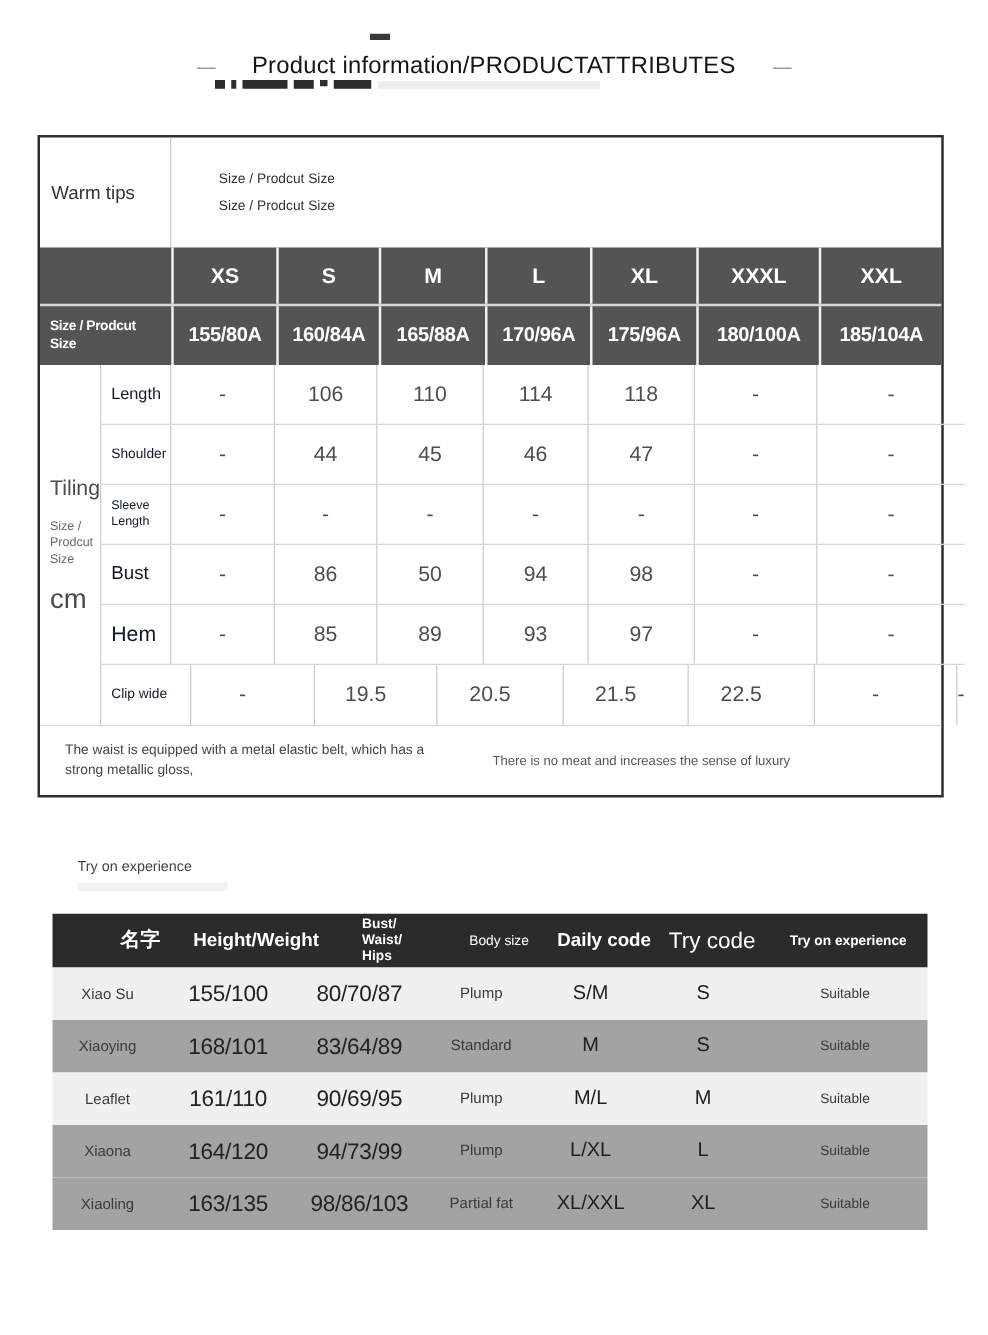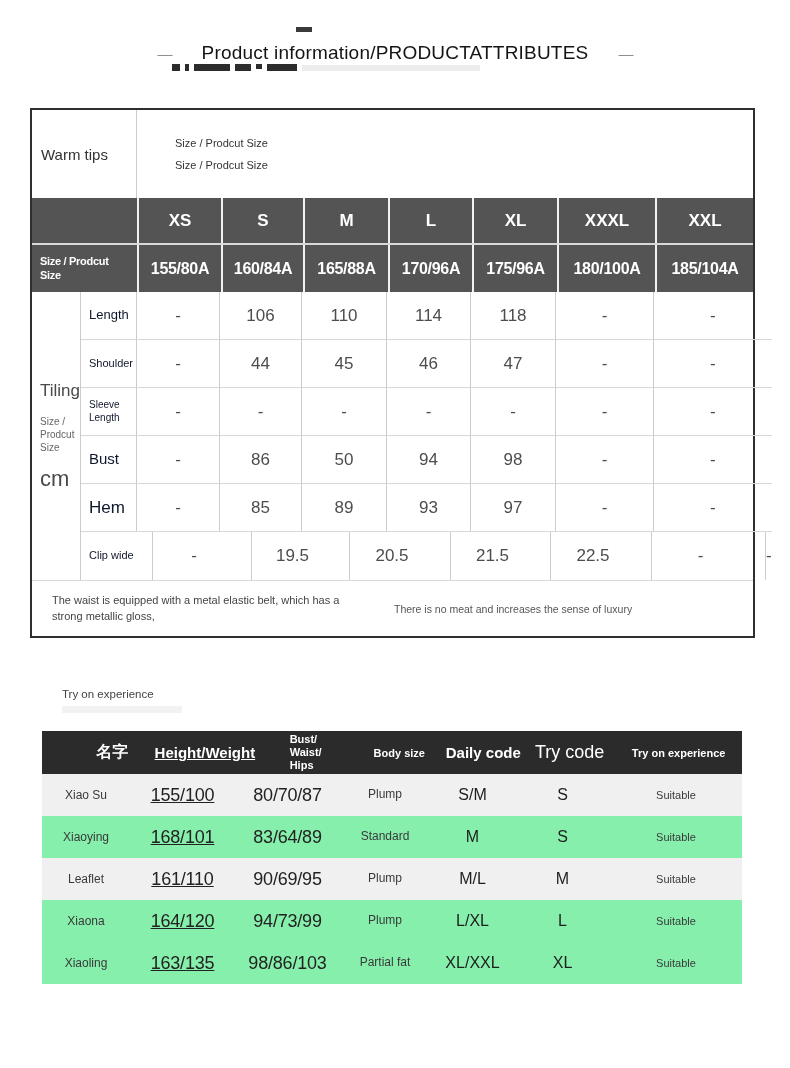--- a/index.html
+++ b/index.html
@@ -65,30 +65,30 @@
   .fashion-note1 { width:300px; margin-left:20px; font-size:11px; color:#444; line-height:1.4; }
   .fashion-note2 { flex:1; margin-left:42px; padding-right:18px; font-size:10.5px; color:#555; }
 
   
   .tryon-label { margin:50px 0 0 62px; font-size:11.5px; color:#444; }
   .tryon-frag { margin:6px 0 0 62px; width:120px; height:7px; background:#f2f2f2; }
 
   .tryon-table { margin:18px 0 0 42px; width:700px; }
   .t2-header { display:flex; align-items:center; height:43px; background:#2b2b2b; color:#fff; }
   .t2c { display:flex; align-items:center; justify-content:center; text-align:center; }
-  .c1{width:88px;} .c2{width:105px;text-decoration:underline;} .c3{width:105px;} .c4{width:90px;}
+  .c1{width:88px;} .c2{width:105px;} .c3{width:105px;} .c4{width:90px;}
   .c5{width:85px;} .c6{width:95px;} .c7{width:132px;}
   .t2-header .c1 { font-size:16px; font-weight:bold;margin-left:28px; }
   .t2-header .c2 { font-size:15px; font-weight:bold; }
   .t2-header .c3 { font-size:11px; font-weight:bold; white-space:pre-line; line-height:1.2; text-align:left; }
-  .t2-header .c4 { font-size:11px; font-weight:bold;text-align:center; }
+  .t2-header .c4 { font-size:11px; font-weight:normal;text-align:center; }
   .t2-header .c5 { font-size:15px; font-weight:bold; }
   .t2-header .c6 { font-size:18px; }
   .t2-header .c7 { font-size:11px; font-weight:bold; }
-  .t2-row { display:flex; align-items:center; height:42px; background:#86efac; }
+  .t2-row { display:flex; align-items:center; height:42px; background:#a3a3a3; }
   .t2-row.stripe { background:#f0f0f0; }
   .t2-row .c1 { font-size:12px; color:#3a3a3a; }
   .t2-row .c2, .t2-row .c3 { font-size:18px; color:#222; letter-spacing:-.2px; }
   .t2-row .c4 { font-size:12px; color:#3a3a3a; line-height:1.15; }
   .t2-row .c4 span { display:inline-block; max-width:56px; }
   .t2-row .c5, .t2-row .c6 { font-size:16px; color:#1e1e1e; }
   .t2-row .c7 { font-size:11px; color:#3a3a3a; }
 </style>
 </head>
 <body>

